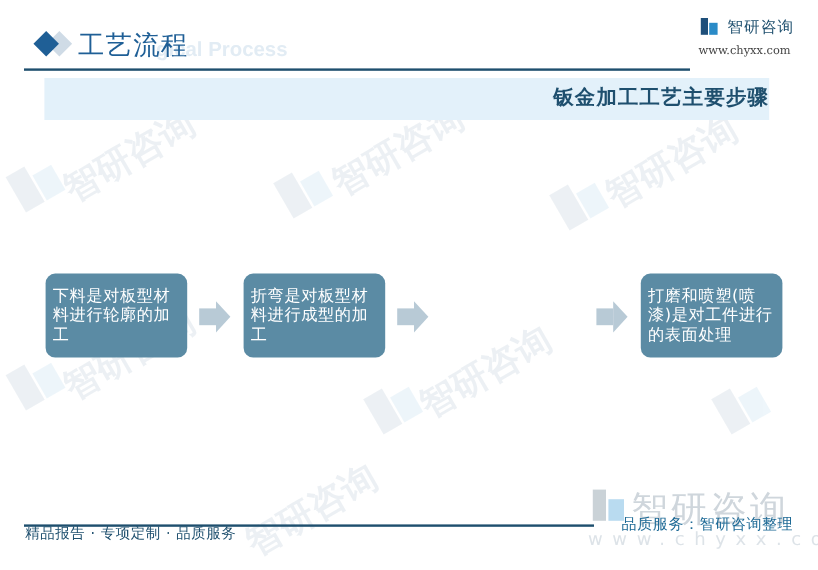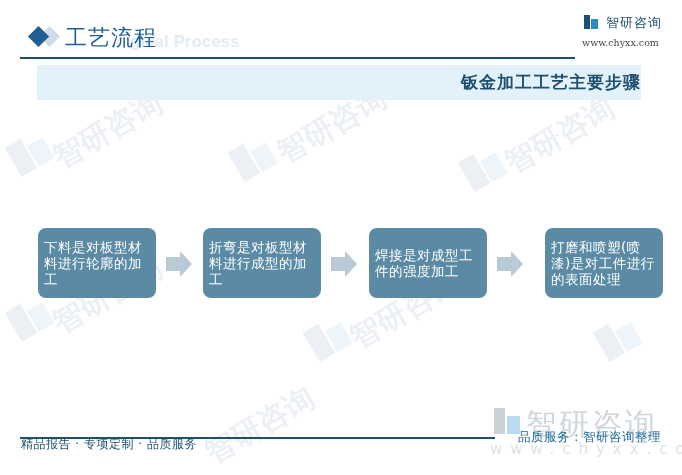--- a/index.html
+++ b/index.html
@@ -107,29 +107,26 @@
     </div>
 
   <div class="step" style="left:165px;">
     <span>折弯是对板型材料进行成型的加工</span>
   </div>
   <div class="arrow" style="left:293px;">
       <div class="shaft"></div>
       <div class="head"></div>
     </div>
 
-  <div class="step" style="left:331px;">
-    <span>焊接是对成型工件的强度加工</span>
-  </div>
   <div class="arrow" style="left:459px;">
       <div class="shaft"></div>
       <div class="head"></div>
     </div>
 
-  <div class="step" style="left:496px;margin-left:11px;">
+  <div class="step" style="left:496px;">
     <span>打磨和喷塑(喷漆)是对工件进行的表面处理</span>
   </div>
 </div>
 
 <div class="footer-big-logo">
     <div class="a"></div>
     <div class="b"></div>
   </div>
 <div class="footer-big-name">智研咨询</div>
 <div class="footer-big-url">www.chyxx.com</div>

